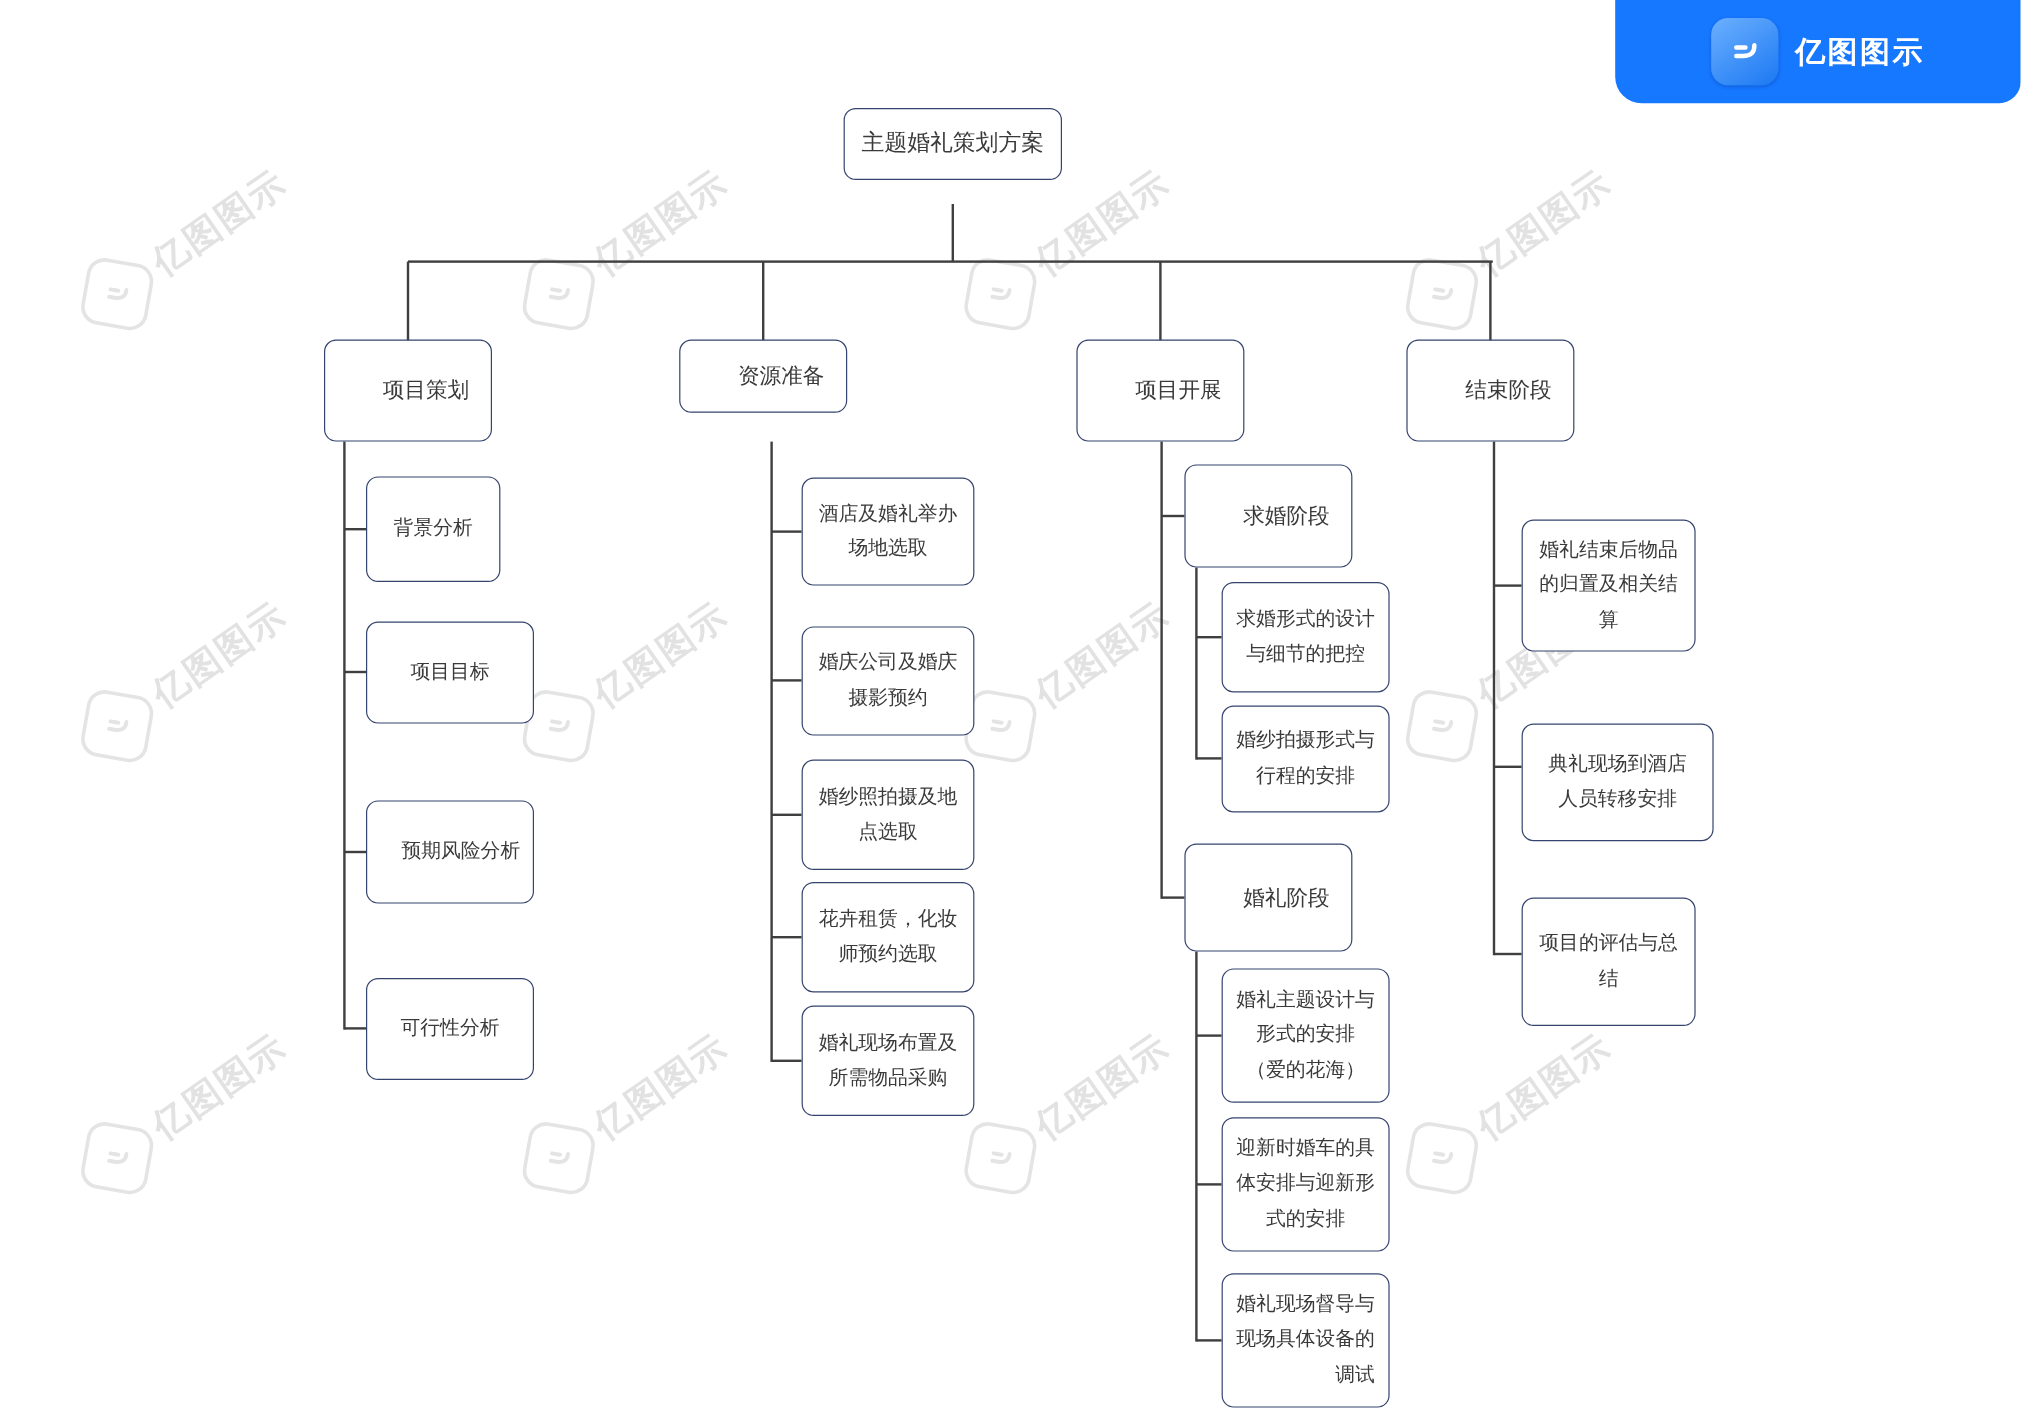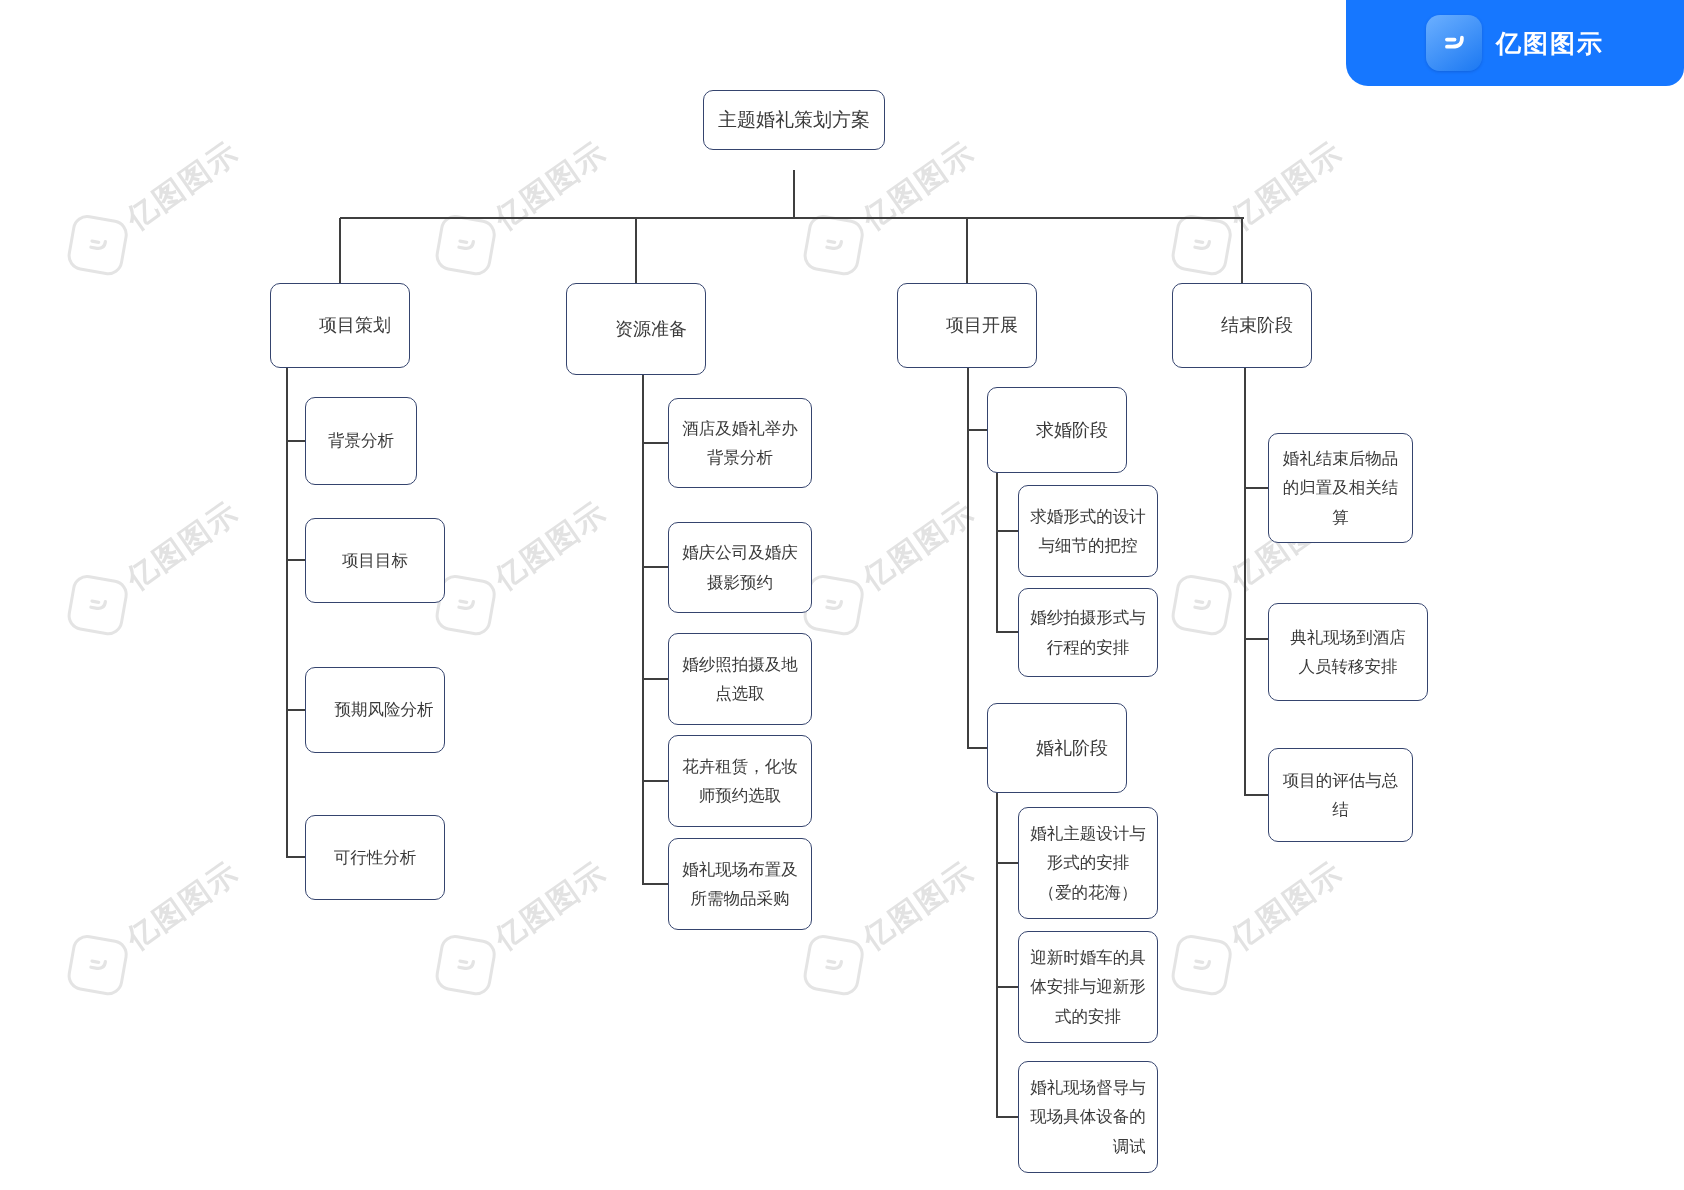--- a/index.html
+++ b/index.html
@@ -169,29 +169,29 @@
       <div class="seg" style="left: 996px; top: 793px; width: 2px; height: 325px;"></div>
       <div class="seg" style="left: 997px; top: 862px; width: 21px; height: 2px;"></div>
       <div class="seg" style="left: 997px; top: 986px; width: 21px; height: 2px;"></div>
       <div class="seg" style="left: 997px; top: 1116px; width: 21px; height: 2px;"></div>
       <div class="seg" style="left: 1244px; top: 368px; width: 2px; height: 428px;"></div>
       <div class="seg" style="left: 1245px; top: 487px; width: 23px; height: 2px;"></div>
       <div class="seg" style="left: 1245px; top: 638px; width: 23px; height: 2px;"></div>
       <div class="seg" style="left: 1245px; top: 794px; width: 23px; height: 2px;"></div>
       <div class="node lvl0" style="left: 703px; top: 90px; width: 182px; height: 60px;">主题婚礼策划方案</div>
       <div class="node lvl1" style="left: 270px; top: 283px; width: 140px; height: 85px;">项目策划</div>
-      <div class="node lvl1" style="left: 566px; top: 283px; width: 140px; height: 92px;">资源准备</div>
+      <div class="node lvl1" style="left: 566px; top: 283px; width: 140px; height: 61px;">资源准备</div>
       <div class="node lvl1" style="left: 897px; top: 283px; width: 140px; height: 85px;">项目开展</div>
       <div class="node lvl1" style="left: 1172px; top: 283px; width: 140px; height: 85px;">结束阶段</div>
       <div class="node" style="left: 305px; top: 397px; width: 112px; height: 88px;">背景分析</div>
       <div class="node" style="left: 305px; top: 518px; width: 140px; height: 85px;">项目目标</div>
       <div class="node" style="left: 305px; top: 667px; width: 140px; height: 86px; padding-left: 24px;">预期风险分析</div>
       <div class="node" style="left: 305px; top: 815px; width: 140px; height: 85px;">可行性分析</div>
       <div class="node" style="left: 668px; top: 398px; width: 144px; height: 90px;">酒店及婚礼举办
-背景分析</div>
+场地选取</div>
       <div class="node" style="left: 668px; top: 522px; width: 144px; height: 91px;">婚庆公司及婚庆
 摄影预约</div>
       <div class="node" style="left: 668px; top: 633px; width: 144px; height: 92px;">婚纱照拍摄及地
 点选取</div>
       <div class="node" style="left: 668px; top: 735px; width: 144px; height: 92px;">花卉租赁，化妆
 师预约选取</div>
       <div class="node" style="left: 668px; top: 838px; width: 144px; height: 92px;">婚礼现场布置及
 所需物品采购</div>
       <div class="node lvl1" style="left: 987px; top: 387px; width: 140px; height: 86px;">求婚阶段</div>
       <div class="node" style="left: 1018px; top: 485px; width: 140px; height: 92px;">求婚形式的设计
@@ -206,21 +206,21 @@
 体安排与迎新形
 式的安排</div>
       <div class="node" style="left: 1018px; top: 1061px; width: 140px; height: 112px; text-align: right;">婚礼现场督导与
 现场具体设备的
 调试</div>
       <div class="node" style="left: 1268px; top: 433px; width: 145px; height: 110px;">婚礼结束后物品
 的归置及相关结
 算</div>
       <div class="node" style="left: 1268px; top: 590px; width: 160px; height: 98px; margin-top: 13px;">典礼现场到酒店
 人员转移安排</div>
-      <div class="node" style="left: 1268px; top: 748px; width: 145px; height: 94px;">项目的评估与总
+      <div class="node" style="left: 1268px; top: 748px; width: 145px; height: 107px;">项目的评估与总
 结</div>
     </div>
   <div class="banner">
     <div class="app-icon">
       <svg width="34" height="34" viewBox="0 0 24 24" fill="none" stroke="#ffffff" stroke-width="2.6" stroke-linecap="round">
         <path d="M7 9.6h5.4"></path>
         <path d="M7 14.6h3.8c5 0 7-2.3 6.8-6.4"></path>
       </svg>
     </div>
     <span class="app-name">亿图图示</span>

